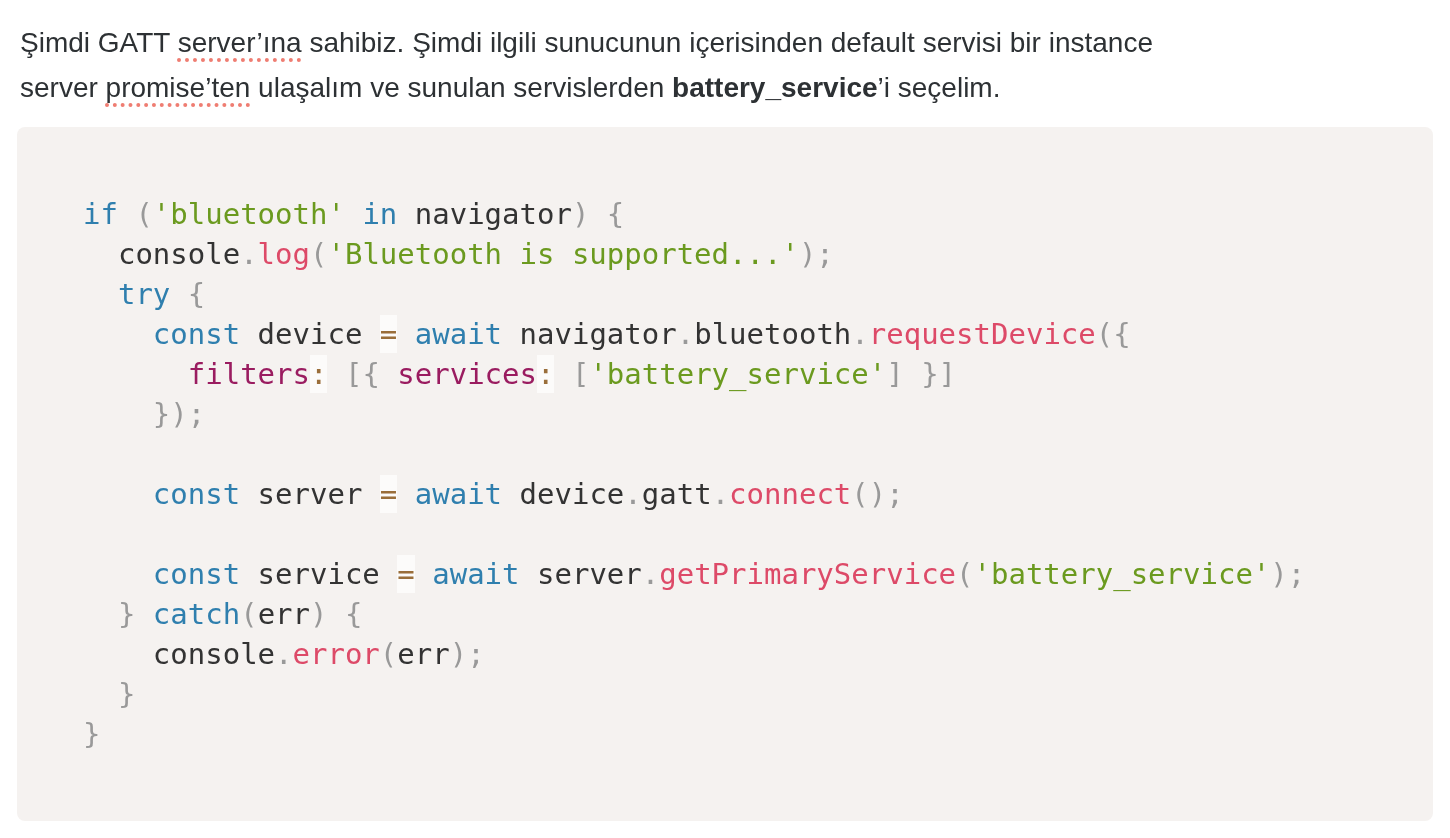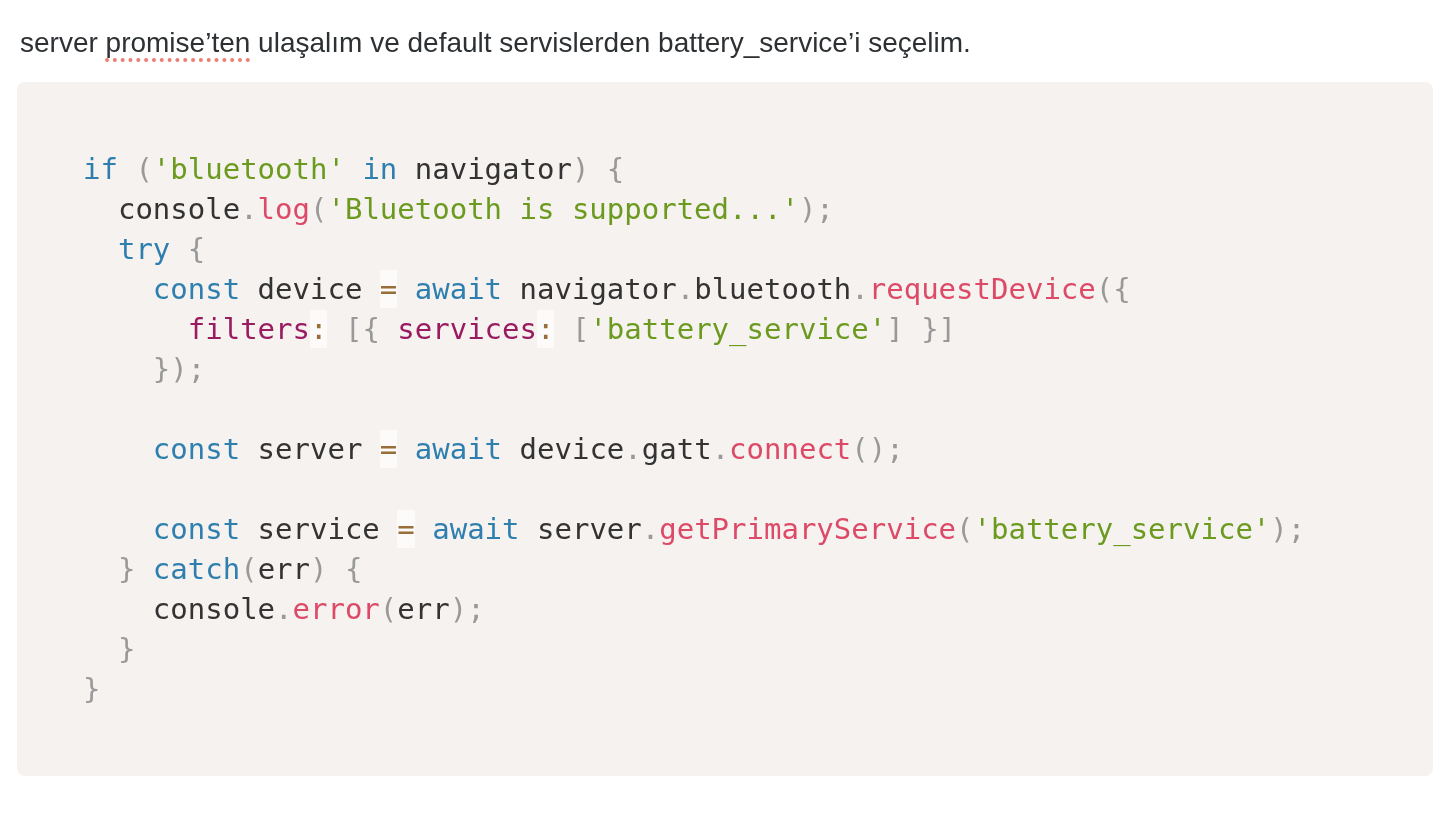--- a/index.html
+++ b/index.html
@@ -32,21 +32,21 @@
   }
   .intro .text-line{white-space:nowrap;}
   .seg{font-weight:400;}
   .misspelled{
     text-decoration-line:underline;
     text-decoration-style:dotted;
     text-decoration-color:var(--spellcheck-underline);
     text-decoration-thickness:3.5px;
     text-underline-offset:6px;
   }
-  .strong{font-weight:400;}
+  .strong{font-weight:700;}
   .code-block{
     margin-top:17px;
     background:var(--code-background);
     border-radius:8px;
     width:1416px;
     height:694px;
     overflow:hidden;
   }
   .code-content{
     margin:0;
@@ -68,18 +68,19 @@
     color:var(--code-operator);
     background:var(--code-operator-background);
     padding:2px 0;
   }
 </style>
 </head>
 <body>
 
 <div class="page">
   <div class="intro">
-      <div class="text-line"><span class="seg">server </span><span class="seg misspelled">promise’ten</span><span class="seg"> ulaşalım ve default servislerden </span><span class="seg strong">battery_service</span><span class="seg">’i seçelim.</span></div>
+      <div class="text-line"><span class="seg">Şimdi GATT </span><span class="seg misspelled">server’ına</span><span class="seg"> sahibiz. Şimdi ilgili sunucunun içerisinden default servisi bir instance</span></div>
+      <div class="text-line"><span class="seg">server </span><span class="seg misspelled">promise’ten</span><span class="seg"> ulaşalım ve sunulan servislerden </span><span class="seg strong">battery_service</span><span class="seg">’i seçelim.</span></div>
     </div>
   <div class="code-block">
     <pre class="code-content"><div class="code-line"><span class="tok-k">if</span><span class="tok-pl"> </span><span class="tok-p">(</span><span class="tok-s">'bluetooth'</span><span class="tok-pl"> </span><span class="tok-k">in</span><span class="tok-pl"> navigator</span><span class="tok-p">)</span><span class="tok-pl"> </span><span class="tok-p">{</span></div><div class="code-line"><span class="tok-pl">  console</span><span class="tok-p">.</span><span class="tok-f">log</span><span class="tok-p">(</span><span class="tok-s">'Bluetooth is supported...'</span><span class="tok-p">);</span></div><div class="code-line"><span class="tok-pl">  </span><span class="tok-k">try</span><span class="tok-pl"> </span><span class="tok-p">{</span></div><div class="code-line"><span class="tok-pl">    </span><span class="tok-k">const</span><span class="tok-pl"> device </span><span class="tok-o">=</span><span class="tok-pl"> </span><span class="tok-k">await</span><span class="tok-pl"> navigator</span><span class="tok-p">.</span><span class="tok-pl">bluetooth</span><span class="tok-p">.</span><span class="tok-f">requestDevice</span><span class="tok-p">({</span></div><div class="code-line"><span class="tok-pl">      </span><span class="tok-pr">filters</span><span class="tok-o">:</span><span class="tok-pl"> </span><span class="tok-p">[{</span><span class="tok-pl"> </span><span class="tok-pr">services</span><span class="tok-o">:</span><span class="tok-pl"> </span><span class="tok-p">[</span><span class="tok-s">'battery_service'</span><span class="tok-p">]</span><span class="tok-pl"> </span><span class="tok-p">}]</span></div><div class="code-line"><span class="tok-pl">    </span><span class="tok-p">});</span></div><div class="code-line"></div><div class="code-line"><span class="tok-pl">    </span><span class="tok-k">const</span><span class="tok-pl"> server </span><span class="tok-o">=</span><span class="tok-pl"> </span><span class="tok-k">await</span><span class="tok-pl"> device</span><span class="tok-p">.</span><span class="tok-pl">gatt</span><span class="tok-p">.</span><span class="tok-f">connect</span><span class="tok-p">();</span></div><div class="code-line"></div><div class="code-line bold"><span class="tok-pl">    </span><span class="tok-k">const</span><span class="tok-pl"> service </span><span class="tok-o">=</span><span class="tok-pl"> </span><span class="tok-k">await</span><span class="tok-pl"> server</span><span class="tok-p">.</span><span class="tok-f">getPrimaryService</span><span class="tok-p">(</span><span class="tok-s">'battery_service'</span><span class="tok-p">);</span></div><div class="code-line"><span class="tok-pl">  </span><span class="tok-p">}</span><span class="tok-pl"> </span><span class="tok-k">catch</span><span class="tok-p">(</span><span class="tok-pl">err</span><span class="tok-p">)</span><span class="tok-pl"> </span><span class="tok-p">{</span></div><div class="code-line"><span class="tok-pl">    console</span><span class="tok-p">.</span><span class="tok-f">error</span><span class="tok-p">(</span><span class="tok-pl">err</span><span class="tok-p">);</span></div><div class="code-line"><span class="tok-pl">  </span><span class="tok-p">}</span></div><div class="code-line"><span class="tok-p">}</span></div></pre>
   </div>
 </div>
 
 </body></html>

